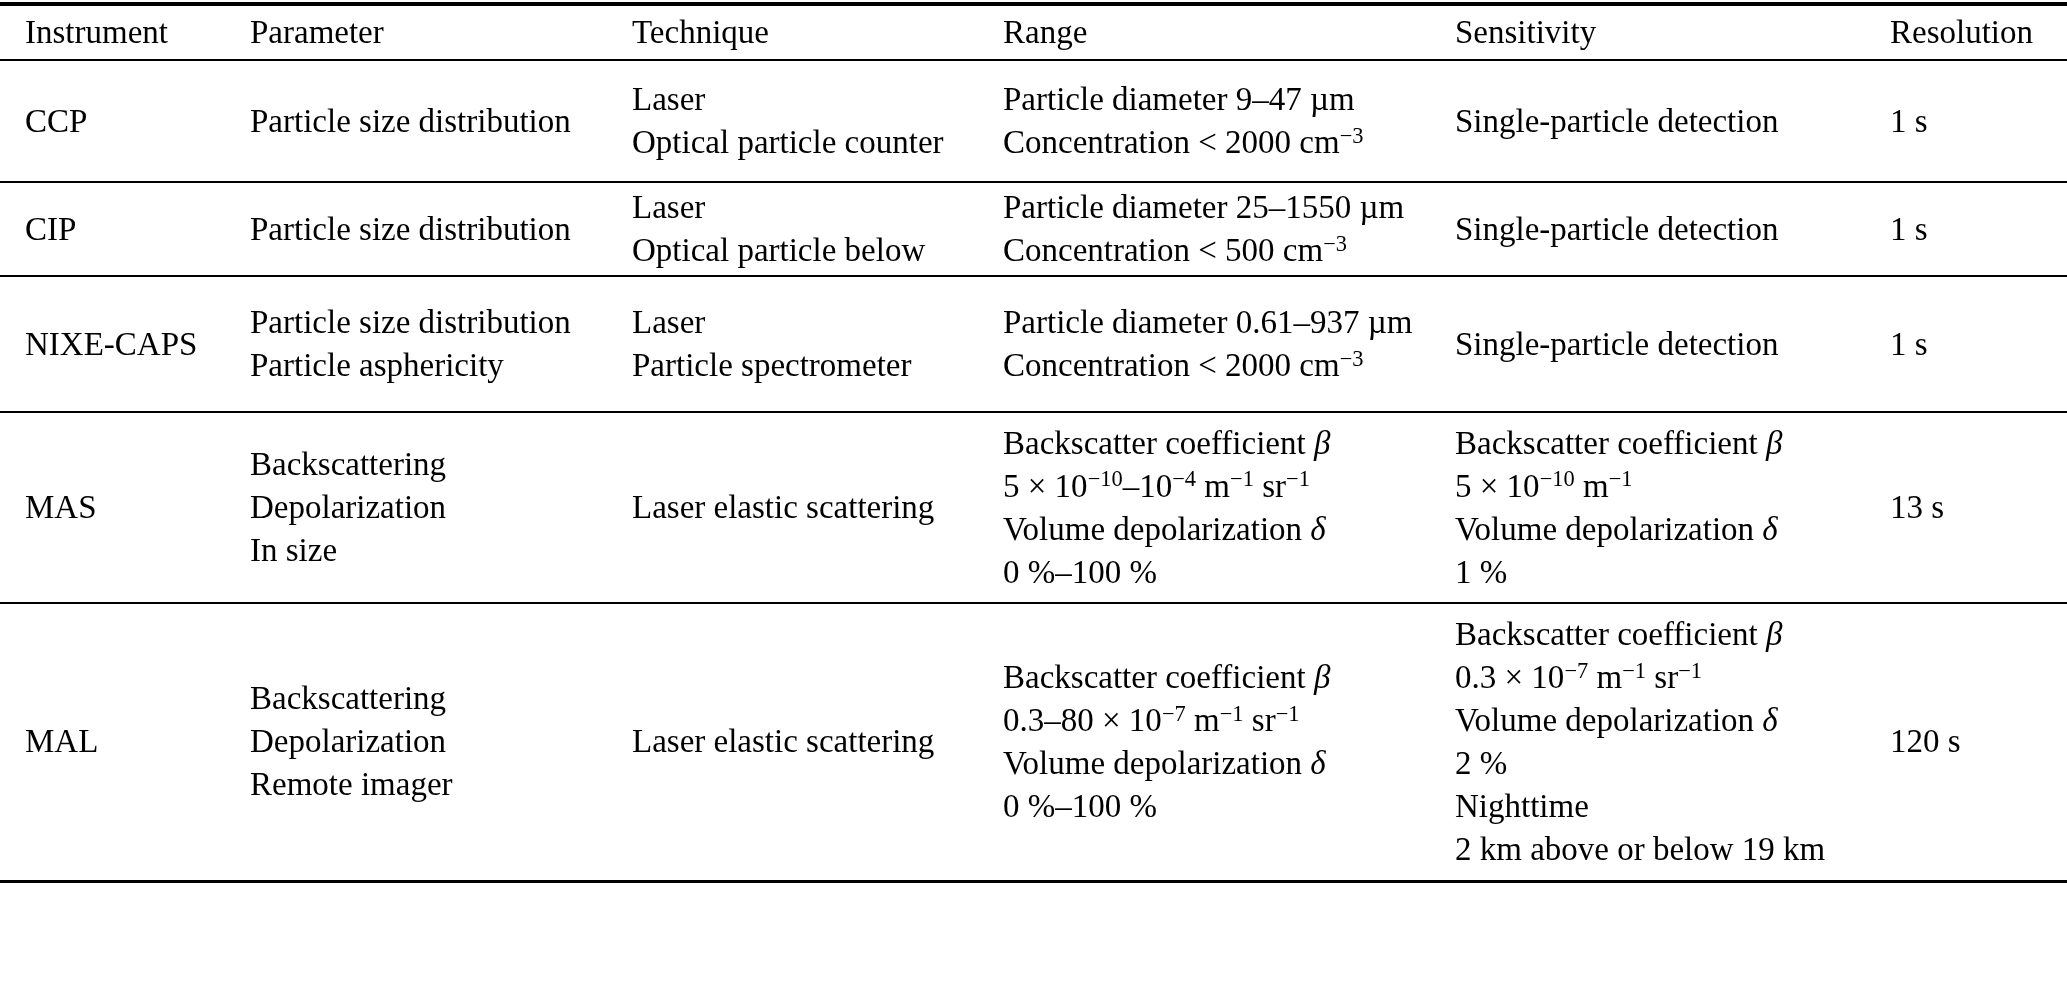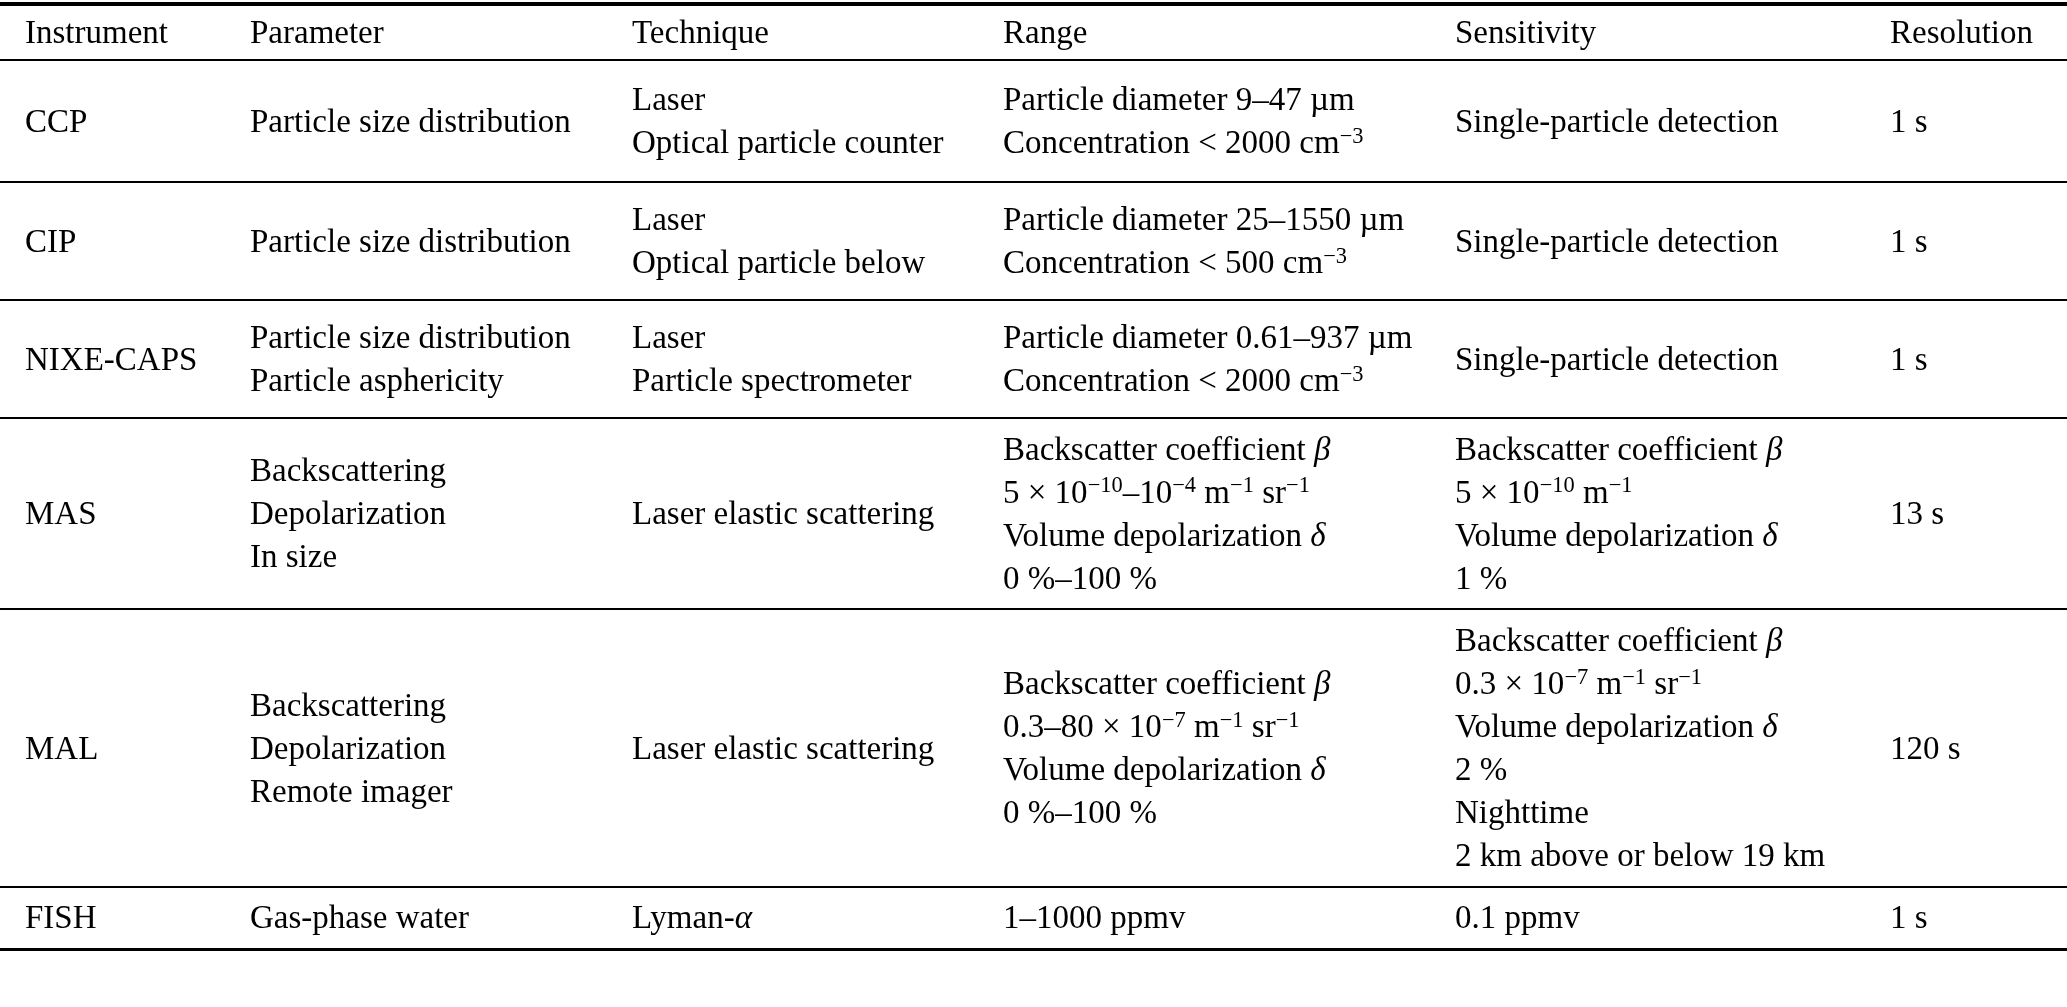--- a/index.html
+++ b/index.html
@@ -36,22 +36,22 @@
     padding: 0;
     line-height: 43px;
     overflow: hidden;
     font-family: Liberation Serif, serif;
   }
   th.c0, td.c0 { padding-left: 25px; }
   thead tr { height: 56px; border-bottom: 2px solid #000; }
   tbody tr { border-bottom: 2px solid #000; }
   tbody tr:last-child { border-bottom: none; }
   tbody tr:nth-child(1) { height: 122px; }
-  tbody tr:nth-child(2) { height: 118px; border-radius: 25px; }
-  tbody tr:nth-child(3) { height: 118px; }
+  tbody tr:nth-child(2) { height: 94px; border-radius: 25px; }
+  tbody tr:nth-child(3) { height: 136px; }
   tbody tr:nth-child(4) { height: 191px; }
   tbody tr:nth-child(5) { height: 278px; }
   tbody tr:nth-child(6) { height: 62px; }
   tbody tr:nth-child(7) { height: 62px; }
   .line { white-space: nowrap; }
   sup {
     font-size: 0.68em;
     line-height: 0;
     position: relative;
     top: -0.45em;
@@ -200,34 +200,14 @@
           <div class="line">0.3 × 10<sup>−7</sup> m<sup>−1</sup> sr<sup>−1</sup></div>
           <div class="line">Volume depolarization <i>δ</i></div>
           <div class="line">2 %</div>
           <div class="line">Nighttime</div>
           <div class="line">2 km above or below 19 km</div>
         </td>
         <td class="c5">
           <div class="line">120 s</div>
         </td>
       </tr>
-      <tr>
-        <td class="c0">
-          <div class="line">FISH</div>
-        </td>
-        <td class="c1">
-          <div class="line">Gas-phase water</div>
-        </td>
-        <td class="c2">
-          <div class="line">Lyman-<i>α</i></div>
-        </td>
-        <td class="c3">
-          <div class="line">1–1000 ppmv</div>
-        </td>
-        <td class="c4">
-          <div class="line">0.1 ppmv</div>
-        </td>
-        <td class="c5">
-          <div class="line">1 s</div>
-        </td>
-      </tr>
     </tbody>
 </table>
 
 </body></html>

